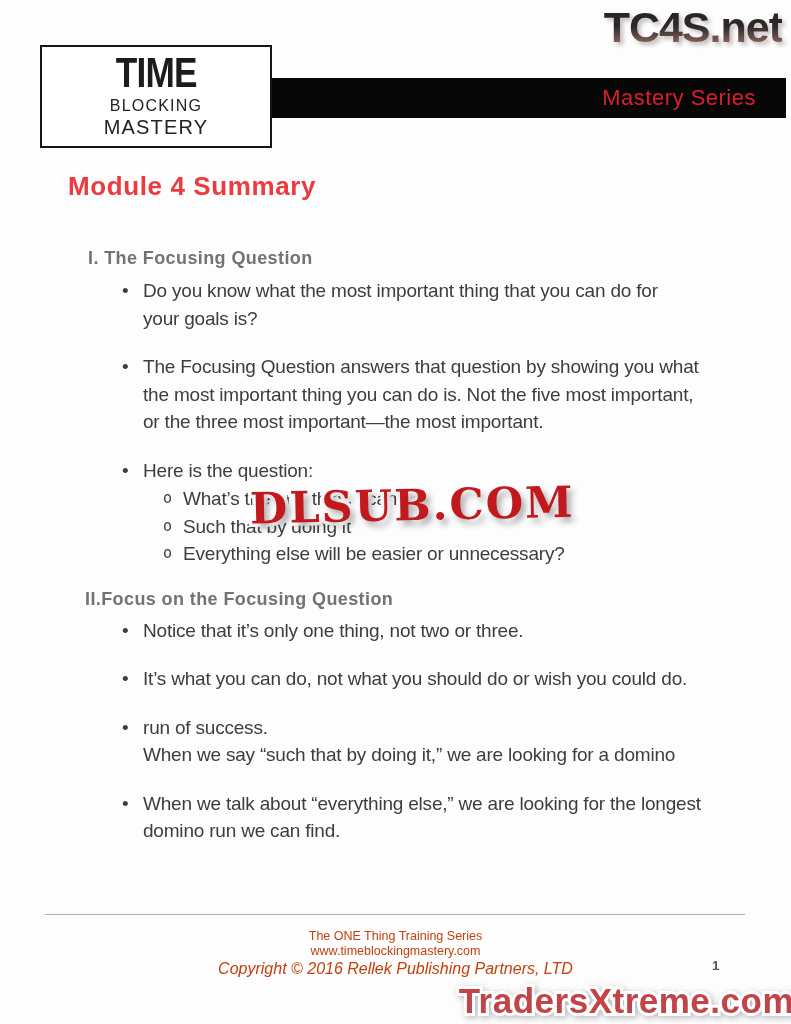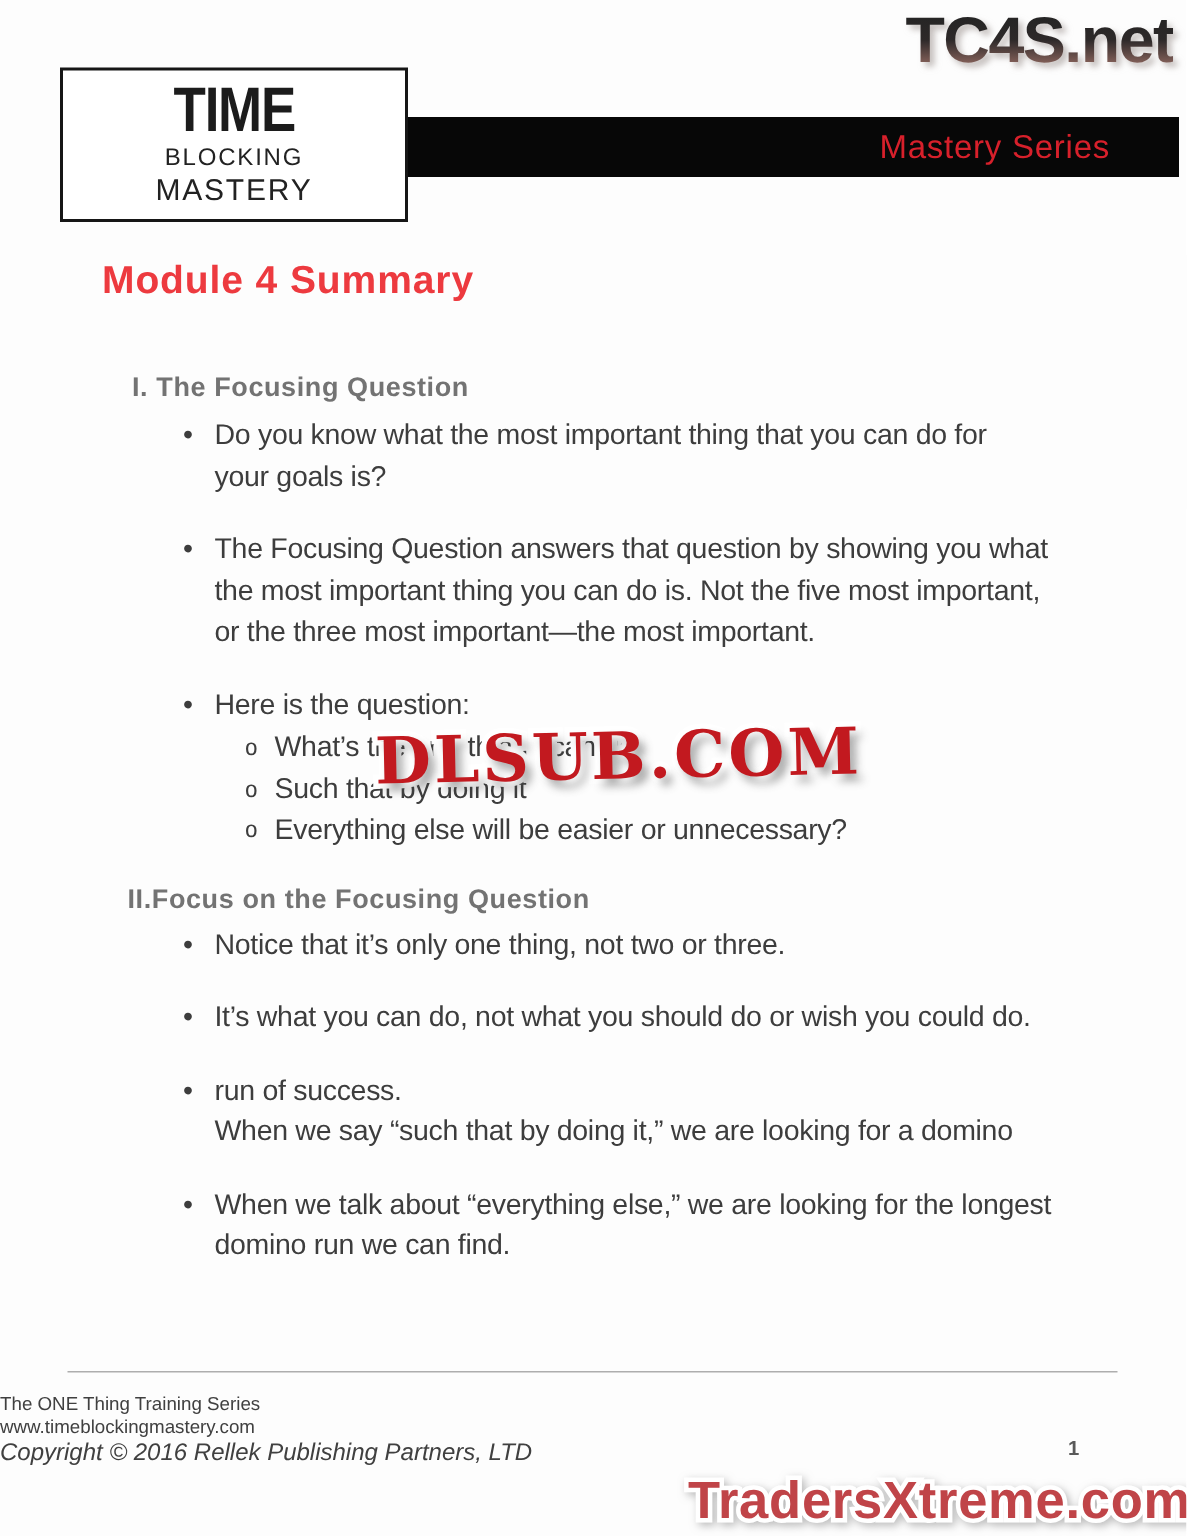--- a/index.html
+++ b/index.html
@@ -28,21 +28,21 @@
     font-size:42px; font-weight:800; color:#1c1c1c; line-height:0.82;
     transform:scaleX(0.84); letter-spacing:-1px; margin-top:2px;
   }
   .logo-blocking { font-size:16px; font-weight:400; color:#222; letter-spacing:1.2px; margin-top:7px; }
   .logo-mastery  { font-size:20px; font-weight:500; color:#222; letter-spacing:1.2px; margin-top:1px; }
 
   
   .black-bar {
     position:absolute; left:237px; right:5px; top:78px; height:40px;
     background:#070707; display:flex; align-items:center; justify-content:flex-end;
-    padding-right:46px; box-sizing:border-box; z-index:2;
+    padding-right:30px; box-sizing:border-box; z-index:2;
   }
   .series-label { color:#d7202b; font-size:22px; font-weight:400; letter-spacing:0.5px; }
 
   
   .content { position:absolute; left:68px; top:170px; width:680px; }
   .page-title {
     font-size:26px; font-weight:700; color:#ed3a3f; letter-spacing:0.6px;
     line-height:32px; margin:0 0 43px 0;
   }
   .sec-heading {
@@ -62,21 +62,21 @@
   ul.l2 { list-style:none; margin:1px 0 0 0; padding:0; }
   ul.l2 > li { position:relative; padding-left:40px; margin:0; line-height:27.5px; }
   .m2 {
     position:absolute; left:20px; top:0; line-height:27.5px;
     font-family:"DejaVu Sans Mono", monospace; font-size:15px; color:#3d3d3d;
   }
   .bline { white-space:nowrap; }
 
   
   .footer-rule { position:absolute; left:45px; right:46px; top:914px; height:1px; background:#aeaeae; }
-  .fline { position:absolute; left:0; width:100%; color:#404040; }
+  .fline { position:absolute; left:0; width:100%; text-align:center; color:#c2410c; }
   .f1 { top:929px; font-size:12.5px; }
   .f2 { top:944px; font-size:12.5px; }
   .f3 { top:960px; font-size:16px;font-style:italic; }
   .pageno { position:absolute; left:712px; top:958px; font-size:13.5px; font-weight:700; color:#595959; }
 
   
   .stamp {
     position:absolute; left:250px; top:480px; z-index:6;
     font-family:"DejaVu Serif", serif; font-size:43px; font-weight:700; letter-spacing:2px;
     color:#c2191f;

